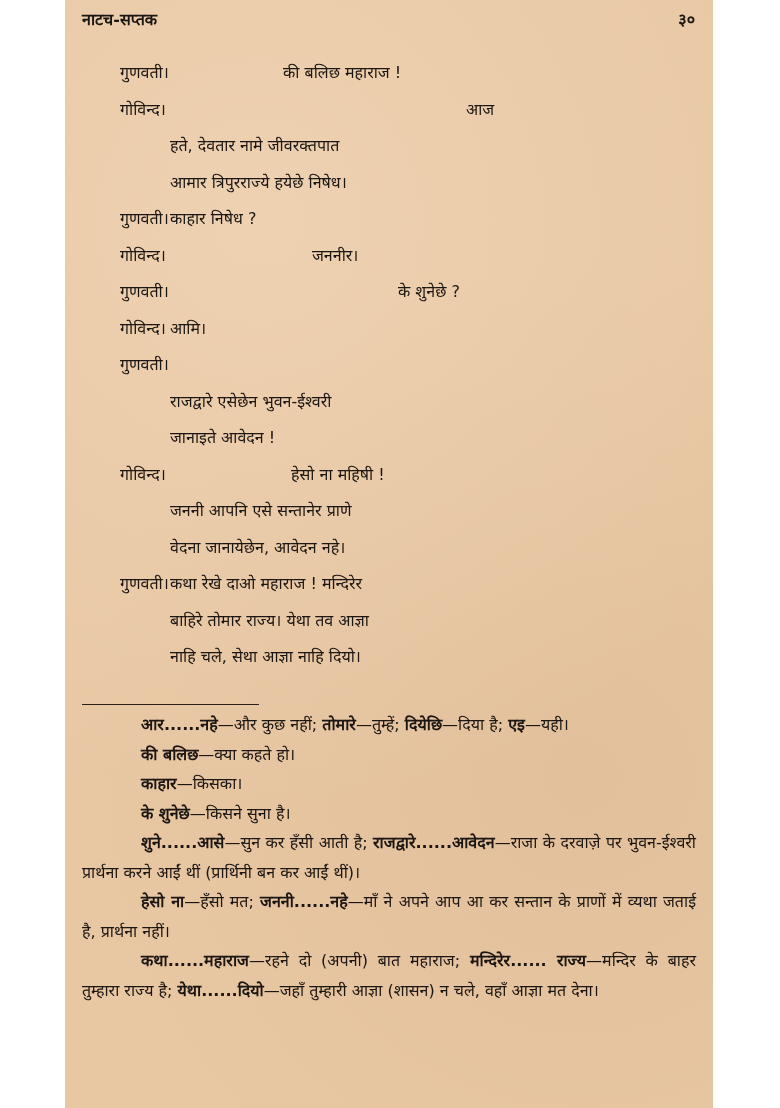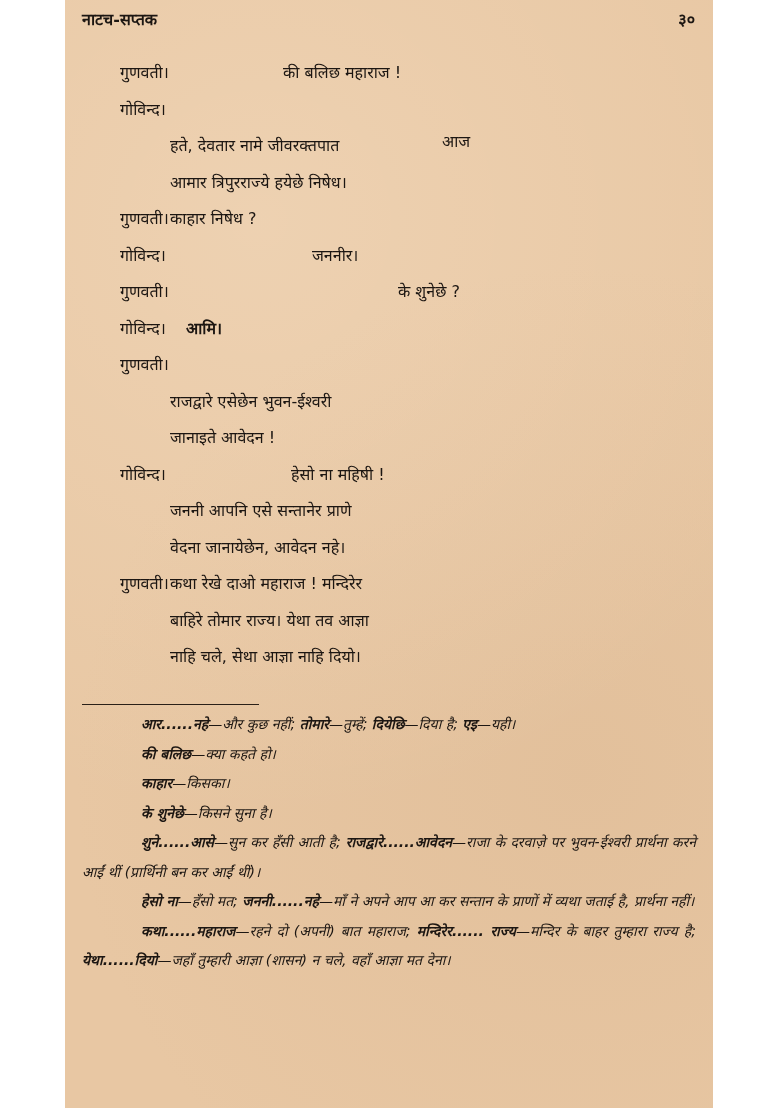--- a/index.html
+++ b/index.html
@@ -16,42 +16,42 @@
     position:absolute; top:6px; left:17px; right:18px; height:26px;
     display:flex; justify-content:space-between; align-items:center;
   }
   .running-title { font-weight:bold; font-size:16px; }
   .page-number { font-size:16px; font-weight:bold; }
   .dialogue { position:absolute; top:55px; left:0; right:0; }
   .line { position:relative; height:36.5px; font-size:16px; line-height:36px; white-space:nowrap; }
   .speaker { position:absolute; left:55px; }
   .speech { position:absolute;text-align:right; }
   .rule { position:absolute; top:704px; left:17px; width:177px; height:0; border-top:1.5px solid #2a2018; }
-  .footnotes { position:absolute; top:710px; left:17px; right:17px; font-size:14px; line-height:29.5px;font-style:italic; }
+  .footnotes { position:absolute; top:710px; left:17px; right:17px; font-size:16px; line-height:29.5px; }
   .fn { text-align:justify; text-align-last:left; }
   .fn.indent { text-indent:59px; }
   .fn b { font-weight:bold; }
 </style>
 </head>
 <body>
 
 <div class="page">
   <div class="running-head">
     <span class="running-title">नाटच-सप्तक</span>
     <span class="page-number">३०</span>
   </div>
 
   <div class="dialogue" id="dialogue">
       <div class="line">
         <span class="speaker">गुणवती।</span>
         <span class="speech" style="left: 218px;">की बलिछ महाराज !</span>
       </div>
       <div class="line">
         <span class="speaker">गोविन्द।</span>
-        <span class="speech" style="left: 377px; margin-top: 32px;">आज</span>
+        <span class="speech" style="left: 401px;">आज</span>
       </div>
       <div class="line">
         <span class="speech" style="left: 105px;">हते, देवतार नामे जीवरक्तपात</span>
       </div>
       <div class="line">
         <span class="speech" style="left: 105px;">आमार त्रिपुरराज्ये हयेछे निषेध।</span>
       </div>
       <div class="line">
         <span class="speaker">गुणवती।</span>
         <span class="speech" style="left: 105px;">काहार निषेध ?</span>
@@ -59,21 +59,21 @@
       <div class="line">
         <span class="speaker">गोविन्द।</span>
         <span class="speech" style="left: 247px;">जननीर।</span>
       </div>
       <div class="line">
         <span class="speaker">गुणवती।</span>
         <span class="speech" style="left: 333px;">के शुनेछे ?</span>
       </div>
       <div class="line">
         <span class="speaker">गोविन्द।</span>
-        <span class="speech" style="left: 121px; font-weight: bold;">आमि।</span>
+        <span class="speech" style="left: 105px;">आमि।</span>
       </div>
       <div class="line">
         <span class="speaker">गुणवती।</span>
       </div>
       <div class="line">
         <span class="speech" style="left: 105px;">राजद्वारे एसेछेन भुवन-ईश्वरी</span>
       </div>
       <div class="line">
         <span class="speech" style="left: 105px;">जानाइते आवेदन !</span>
       </div>

